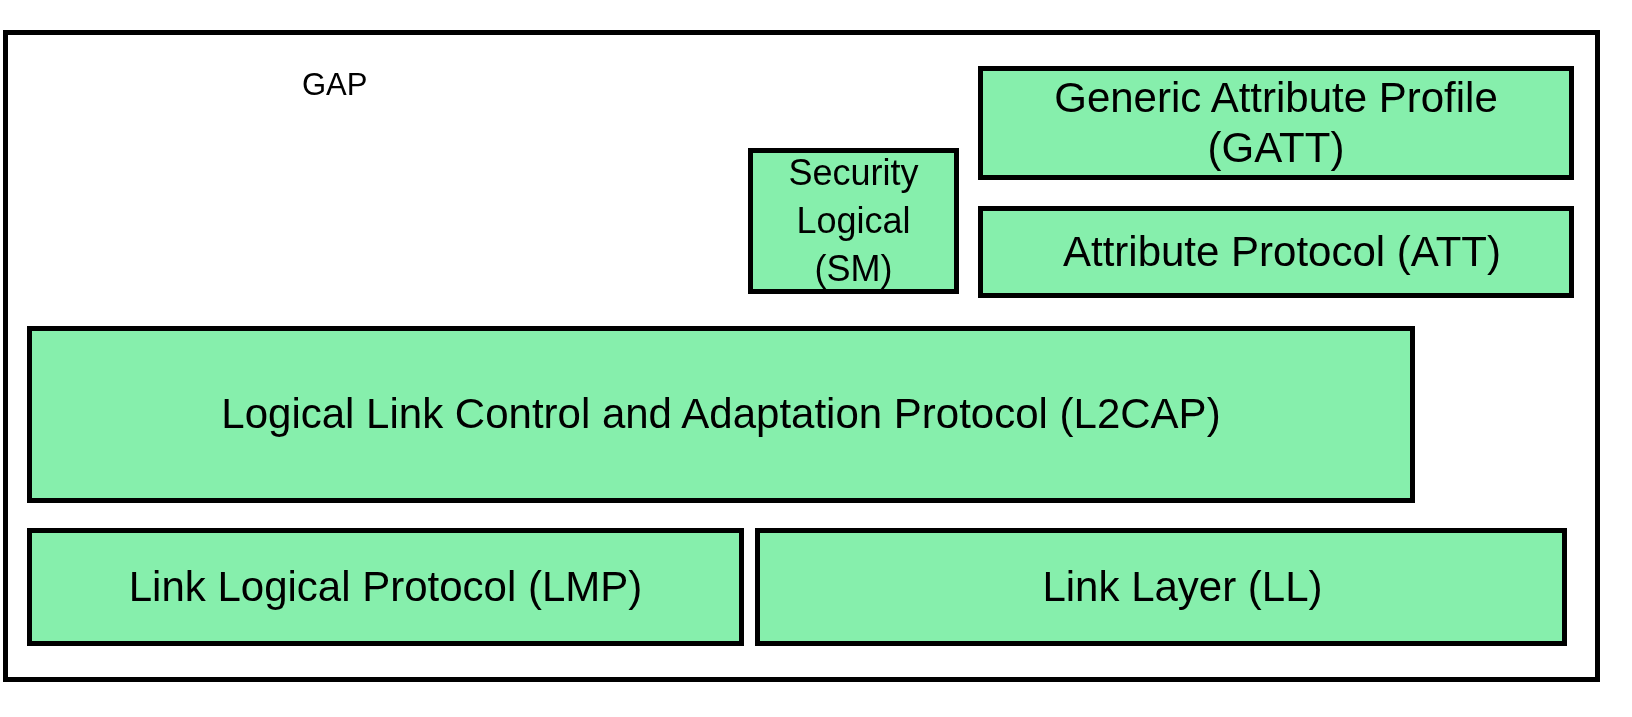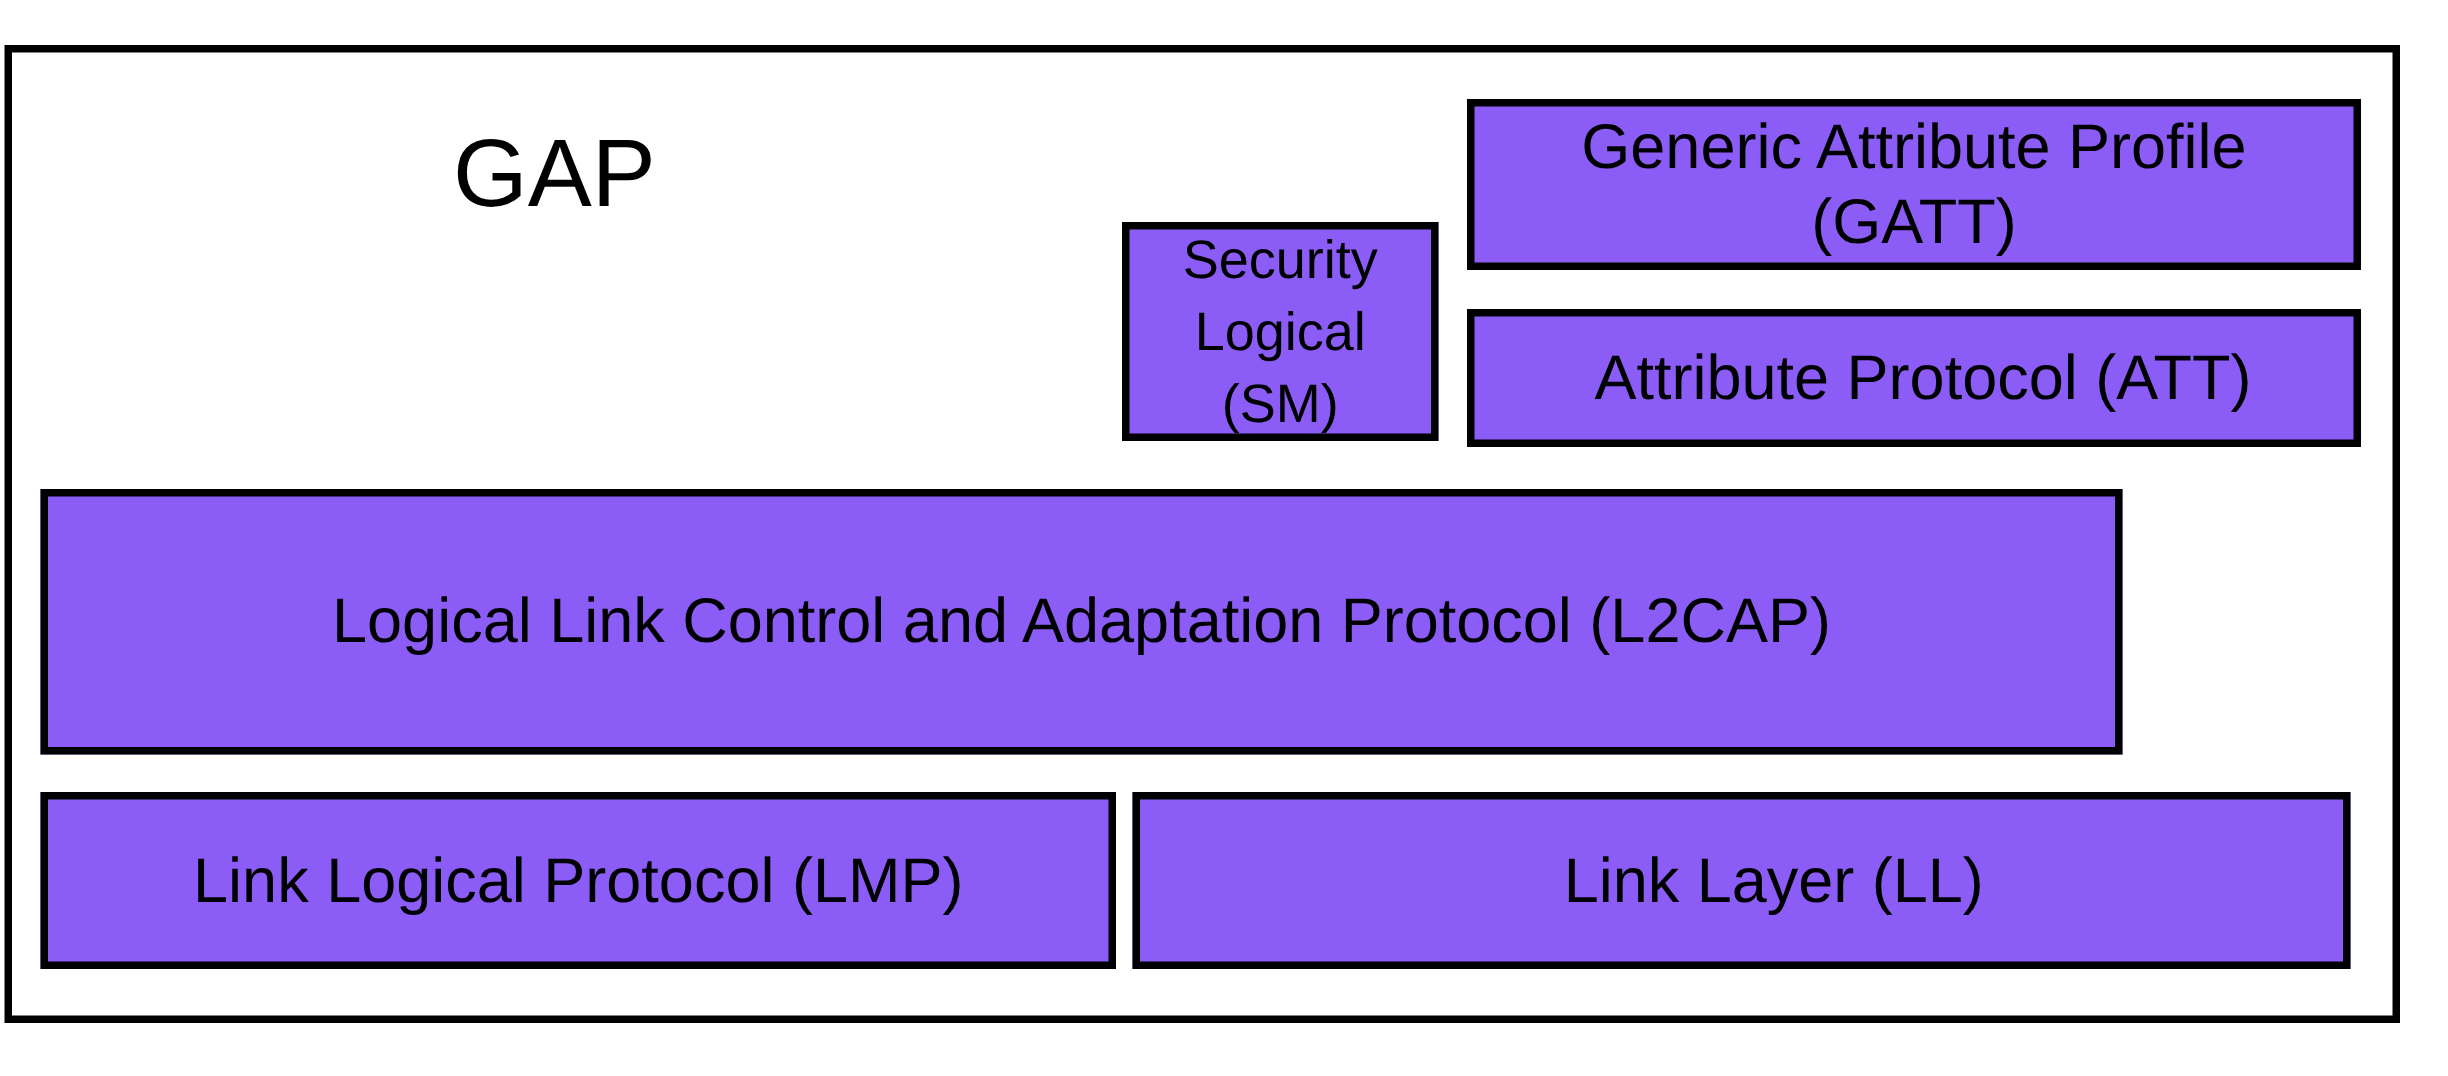--- a/index.html
+++ b/index.html
@@ -19,36 +19,36 @@
   .frame {
     position: absolute;
     box-sizing: border-box;
     border: 5px solid #000000;
     background: #ffffff;
   }
   .box {
     position: absolute;
     box-sizing: border-box;
     border: 5px solid #000000;
-    background: #8b5cf6;
+    background: #86efac;
     display: flex;
     align-items: center;
     justify-content: center;
     text-align: center;
   }
   .box-label {
     font-size: 42px;
     line-height: 1.2;
     white-space: pre-line;
   }
   .gap-title {
     position: absolute;
     left: 302px;
-    top: 80px;
-    font-size: 64px;
+    top: 68px;
+    font-size: 31px;
     line-height: 1.1;
     white-space: nowrap;
   }
   
   .outer-frame { left: 3px;   top: 30px;  width: 1597px; height: 652px; }
   .gatt-box    { left: 978px; top: 66px;  width: 596px;  height: 114px; }
   .sm-box      { left: 748px; top: 148px; width: 211px;  height: 146px; }
   .sdp-box     { left: 37px;  top: 213px; width: 441px;  height: 85px;  }
   .att-box     { left: 978px; top: 206px; width: 596px;  height: 92px; padding-left: 12px;  }
   .l2cap-box   { left: 27px;  top: 326px; width: 1388px; height: 177px; }

